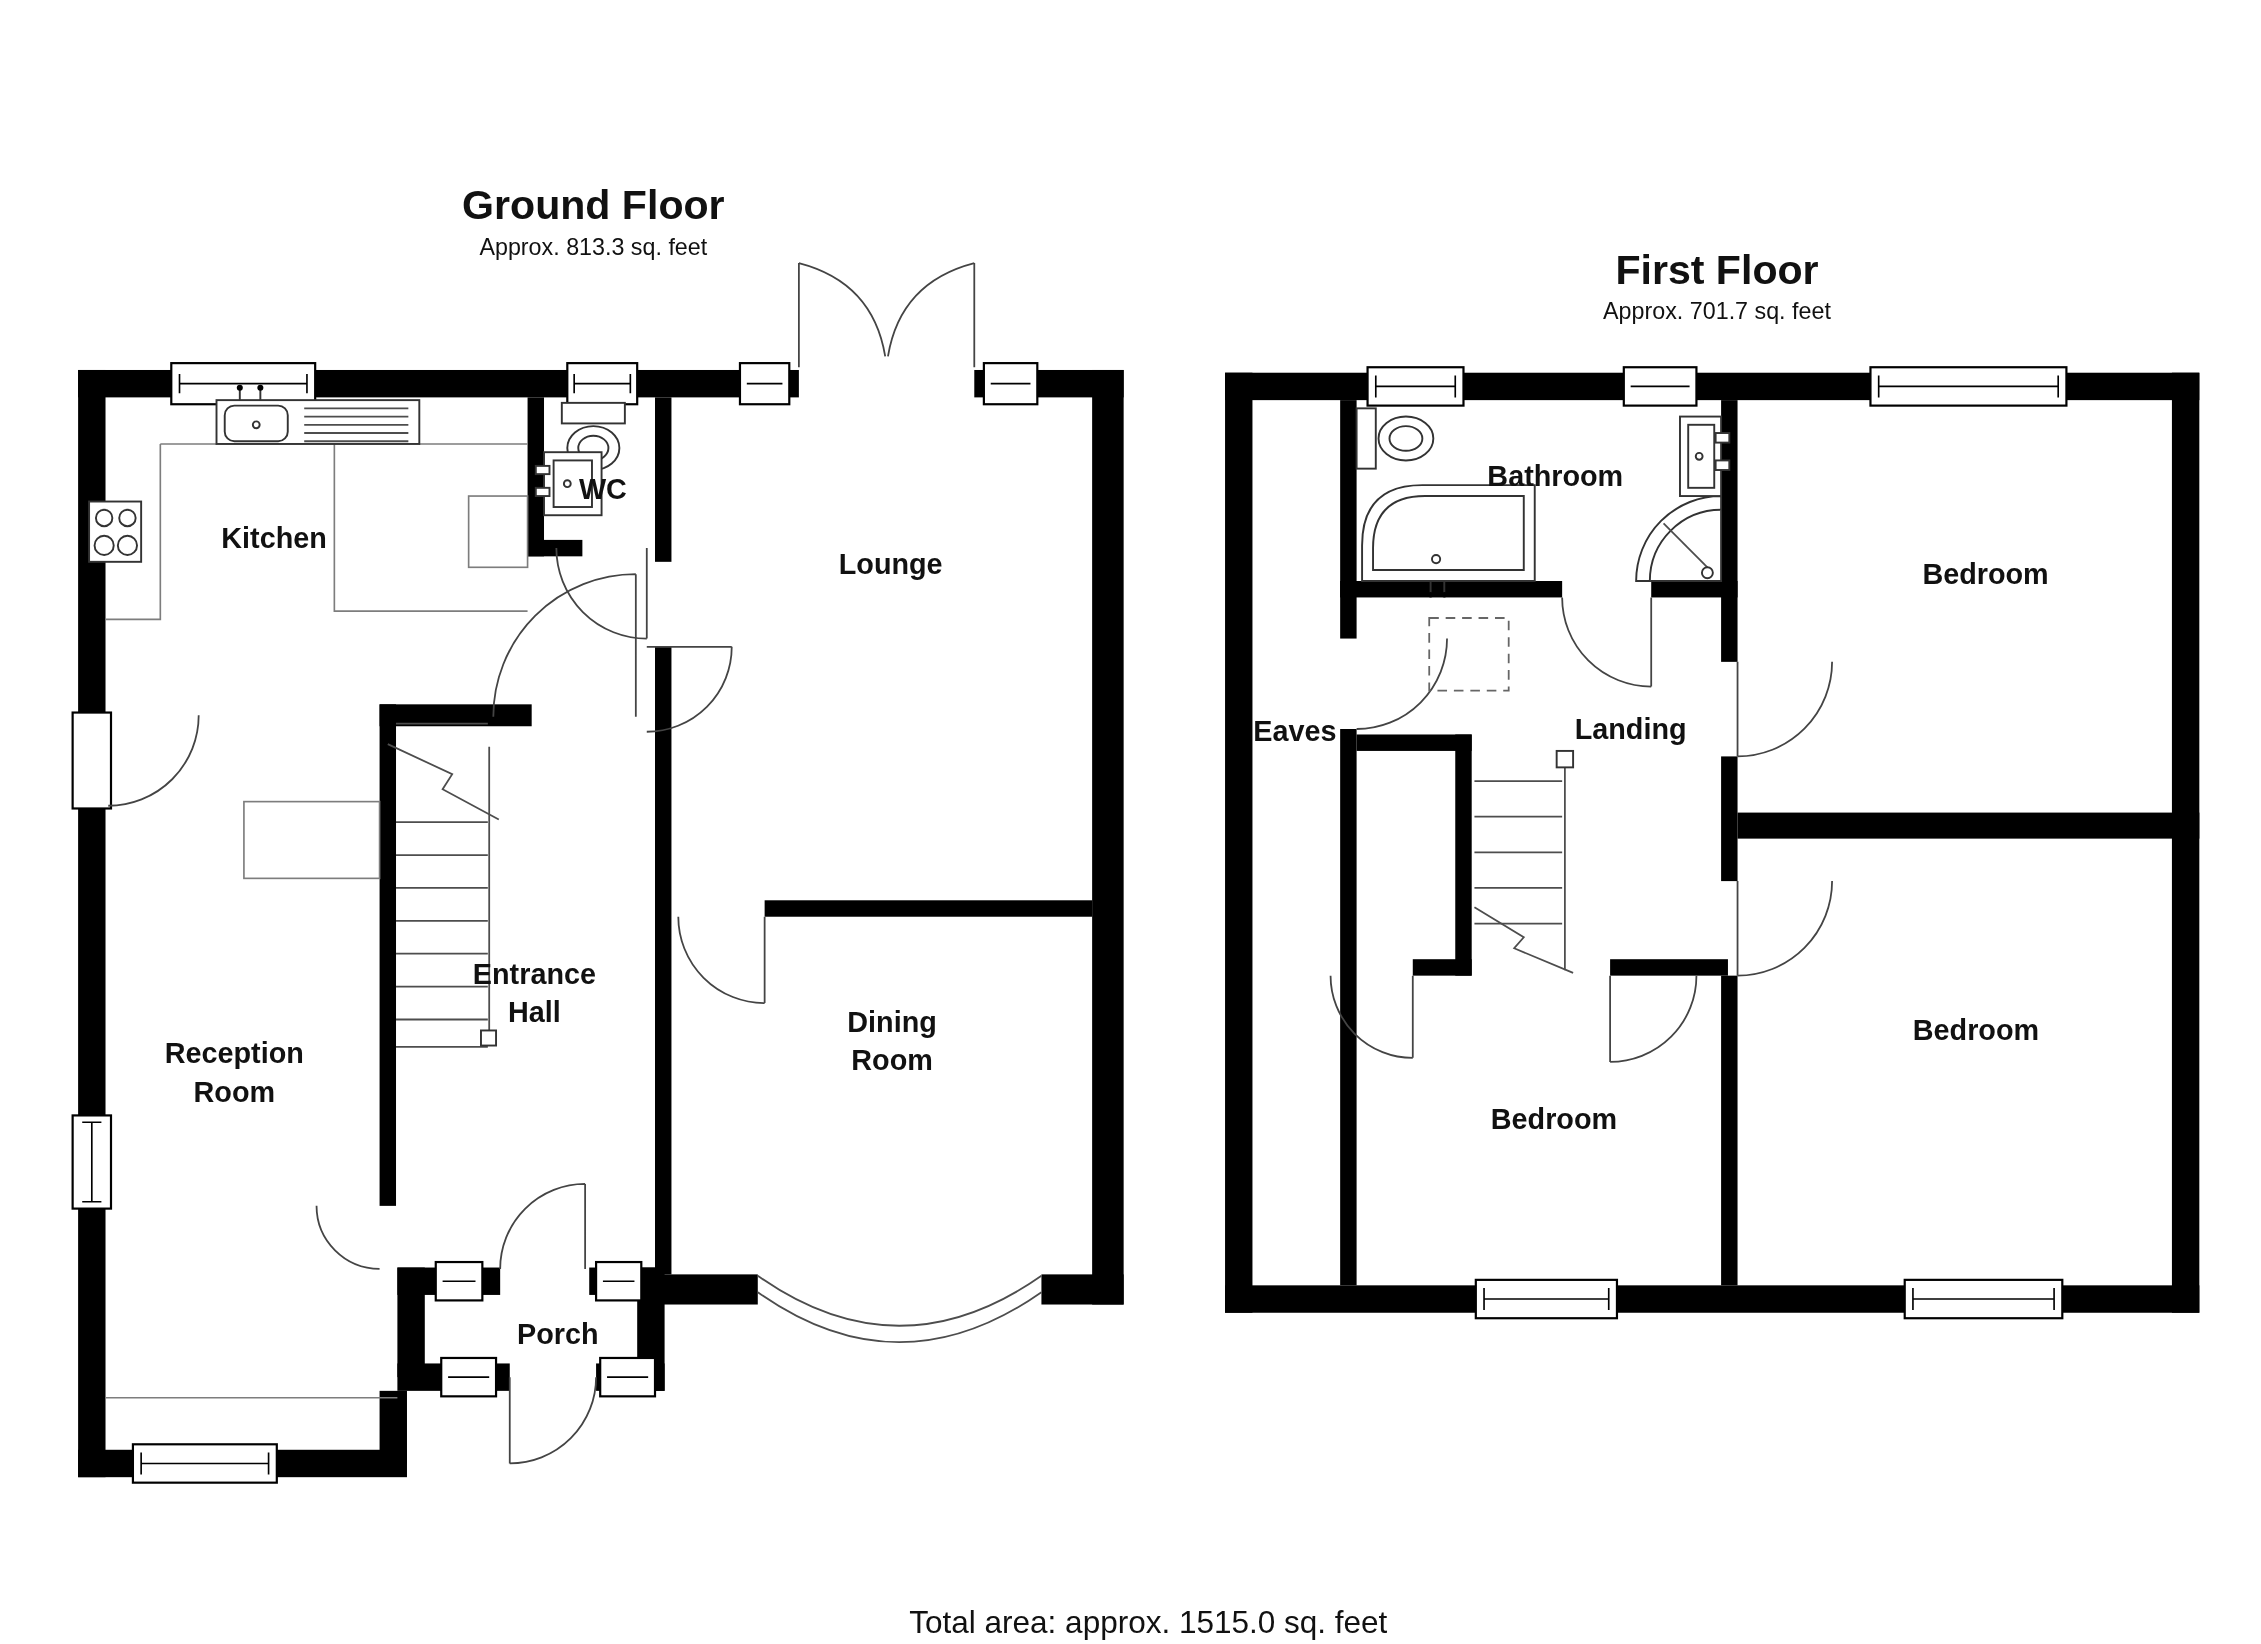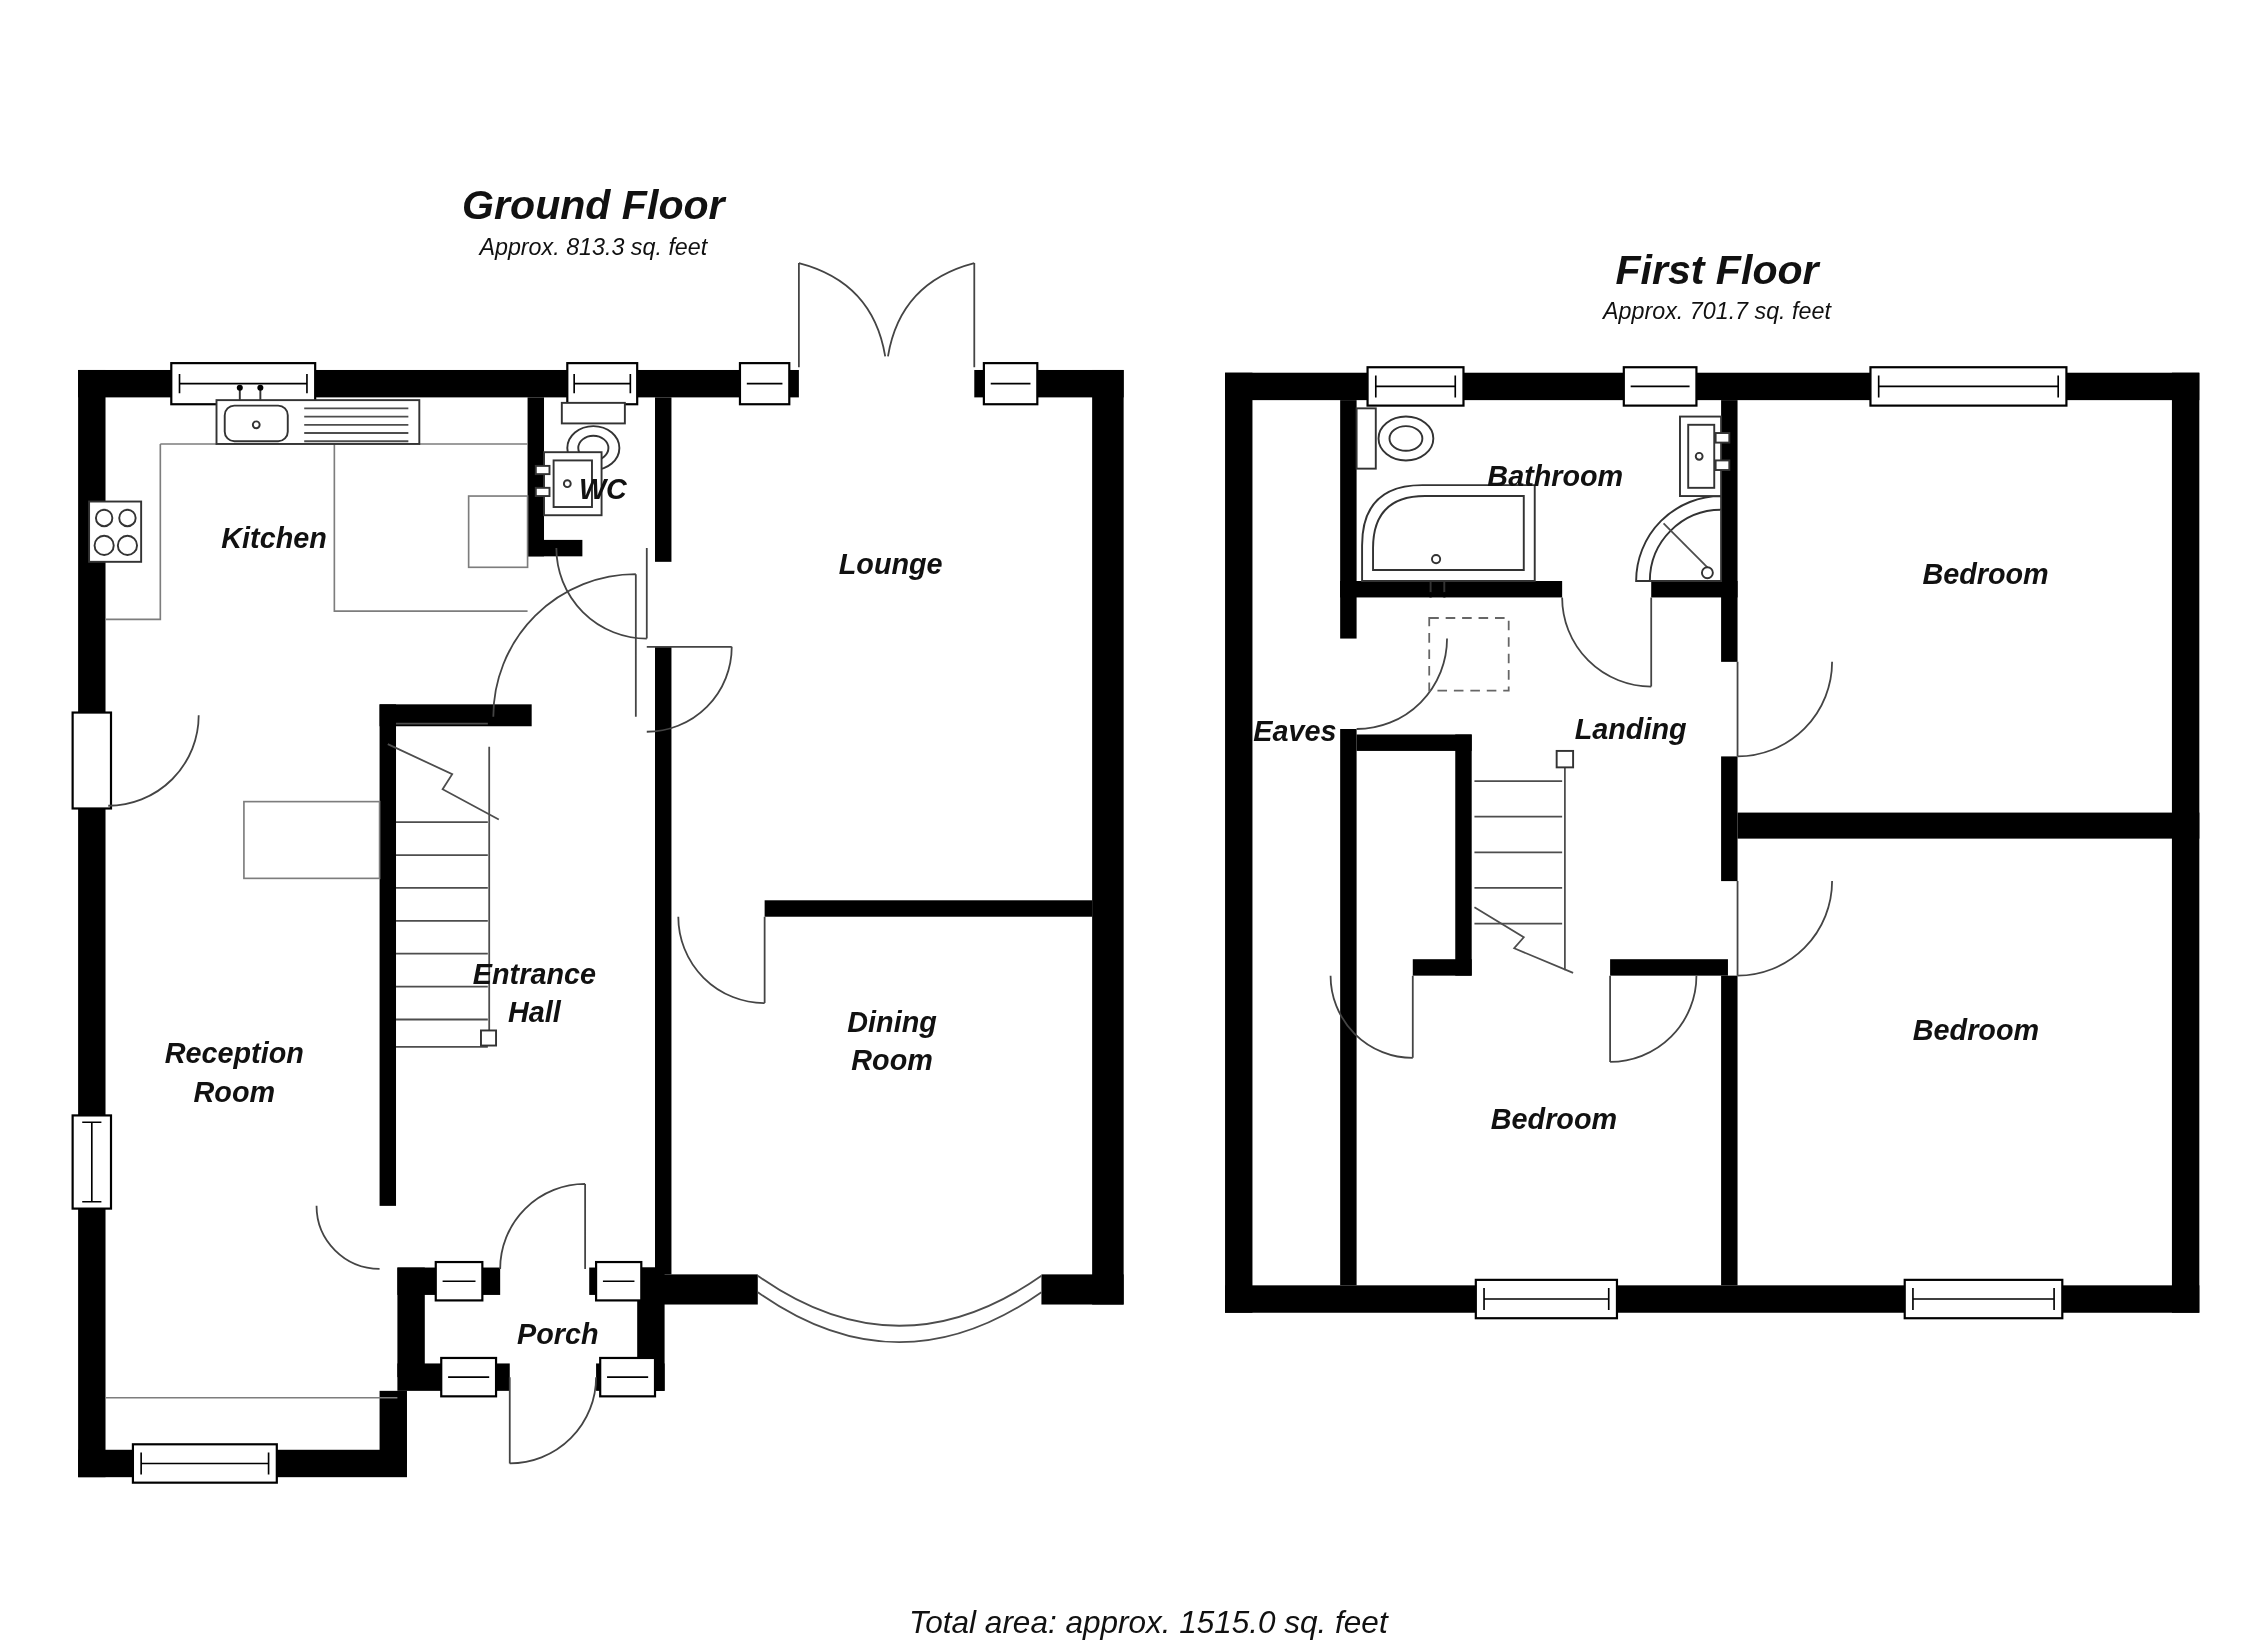--- a/index.html
+++ b/index.html
@@ -1,16 +1,16 @@
 <!DOCTYPE html>
 <html style="font-size:11px"><head>
 <meta charset="utf-8">
 <style>
   html,body{margin:0;padding:0;background:#ffffff;}
-  .plan-wrap{width:100%;max-width:2261px;margin:0 auto;font-style:italic;}
+  .plan-wrap{width:100%;max-width:2261px;margin:0 auto;}
   svg{display:block;width:100%;height:auto;}
   text{font-family:"Liberation Sans","DejaVu Sans",sans-serif;fill:#111;}
   .room-label{font-size:21px;font-weight:bold;text-anchor:middle;}
   .floor-title{font-size:30px;font-weight:bold;text-anchor:middle;}
   .floor-sub{font-size:17px;text-anchor:middle;}
   .footer-text{font-size:23px;text-anchor:middle;}
   .wall{fill:#000000;stroke:none;}
   .thin{stroke:#4d4d4d;stroke-width:1.3;fill:none;}
   .gray{stroke:#7d7d7d;stroke-width:1.2;fill:none;}
   .fix{stroke:#333333;stroke-width:1.4;fill:#ffffff;}

